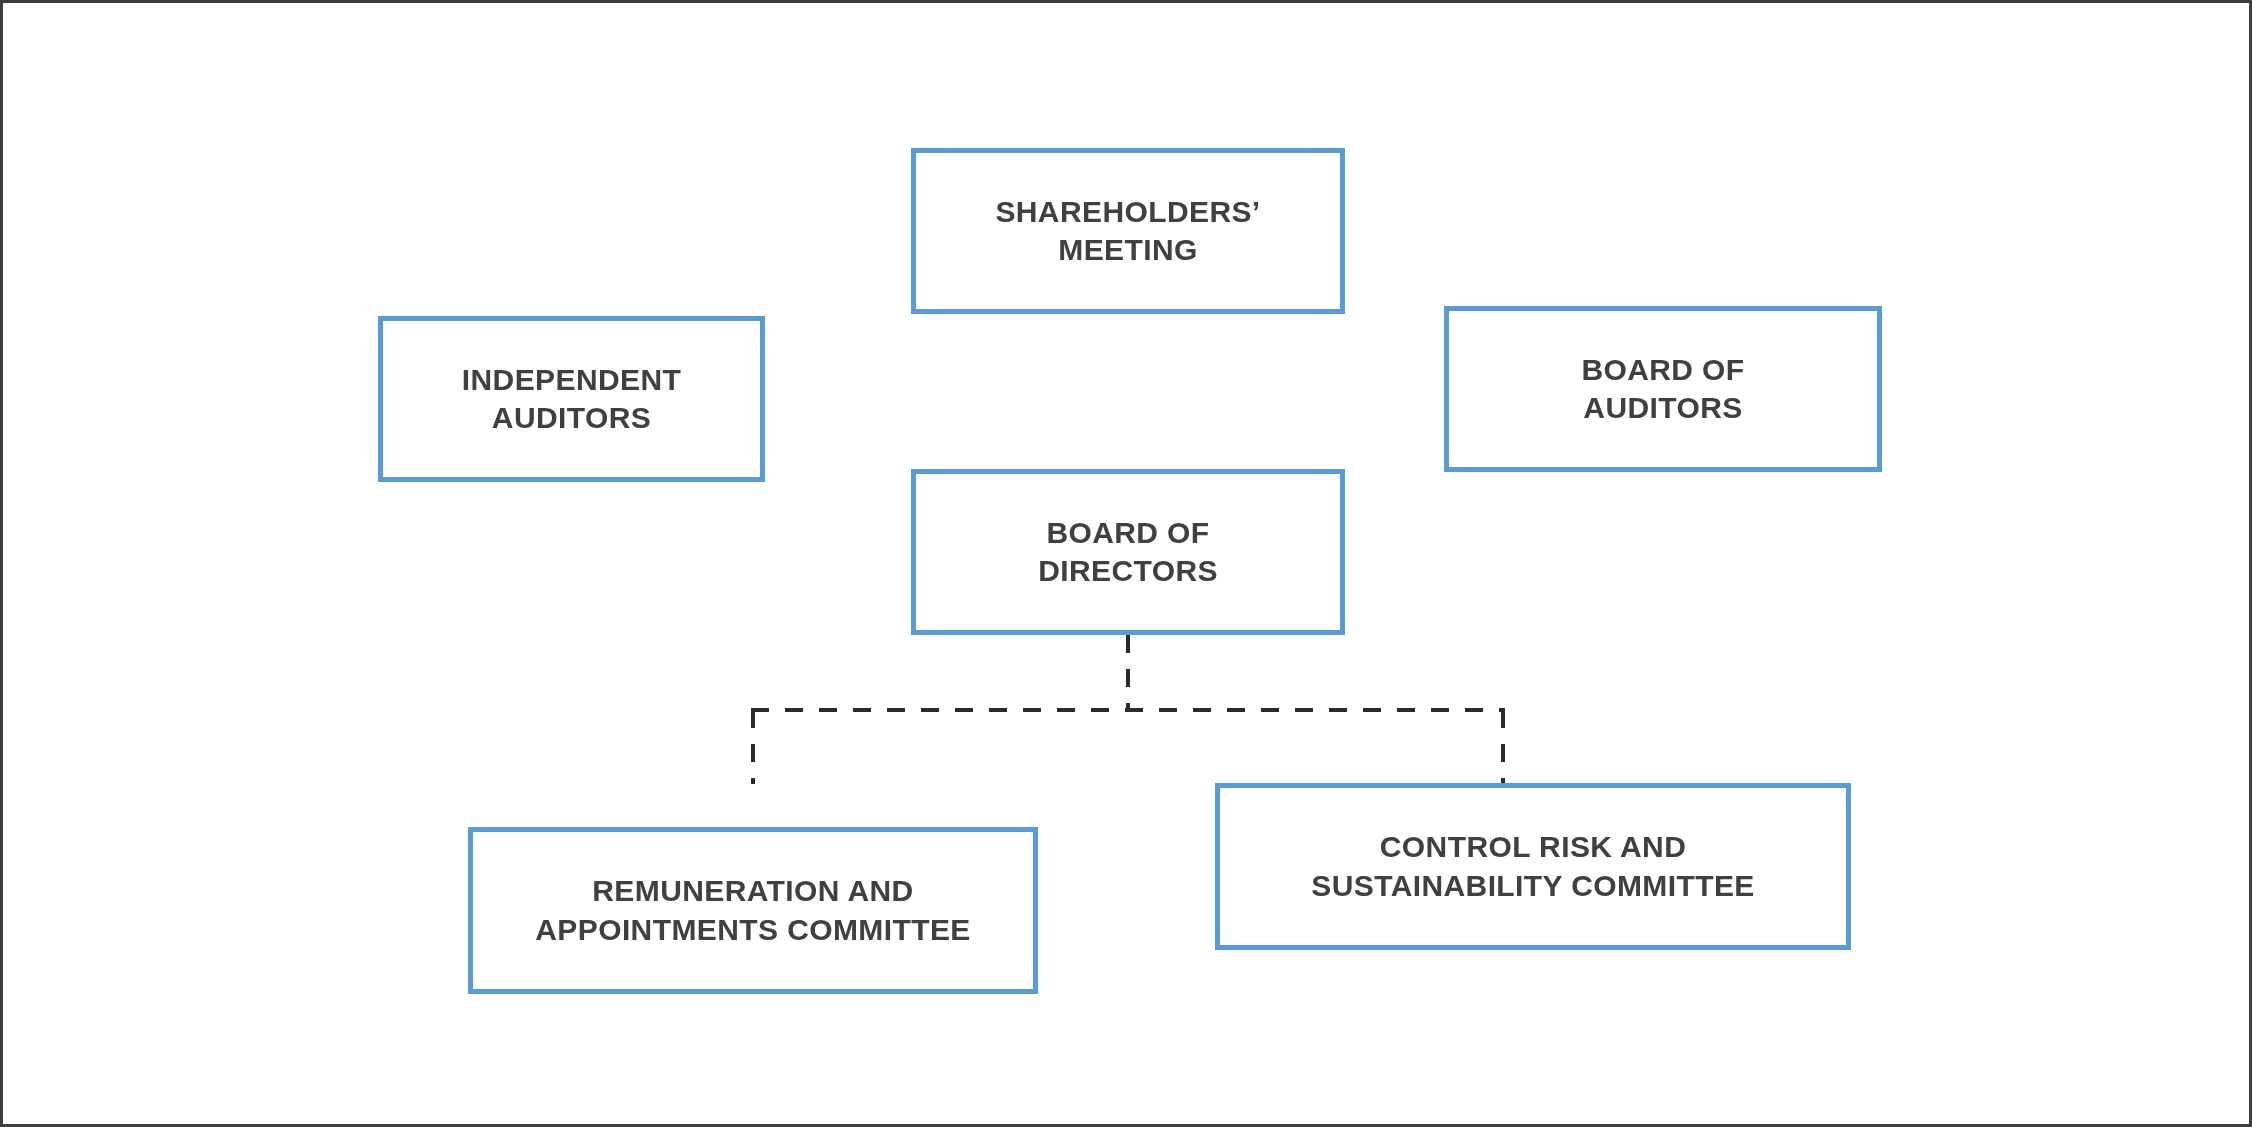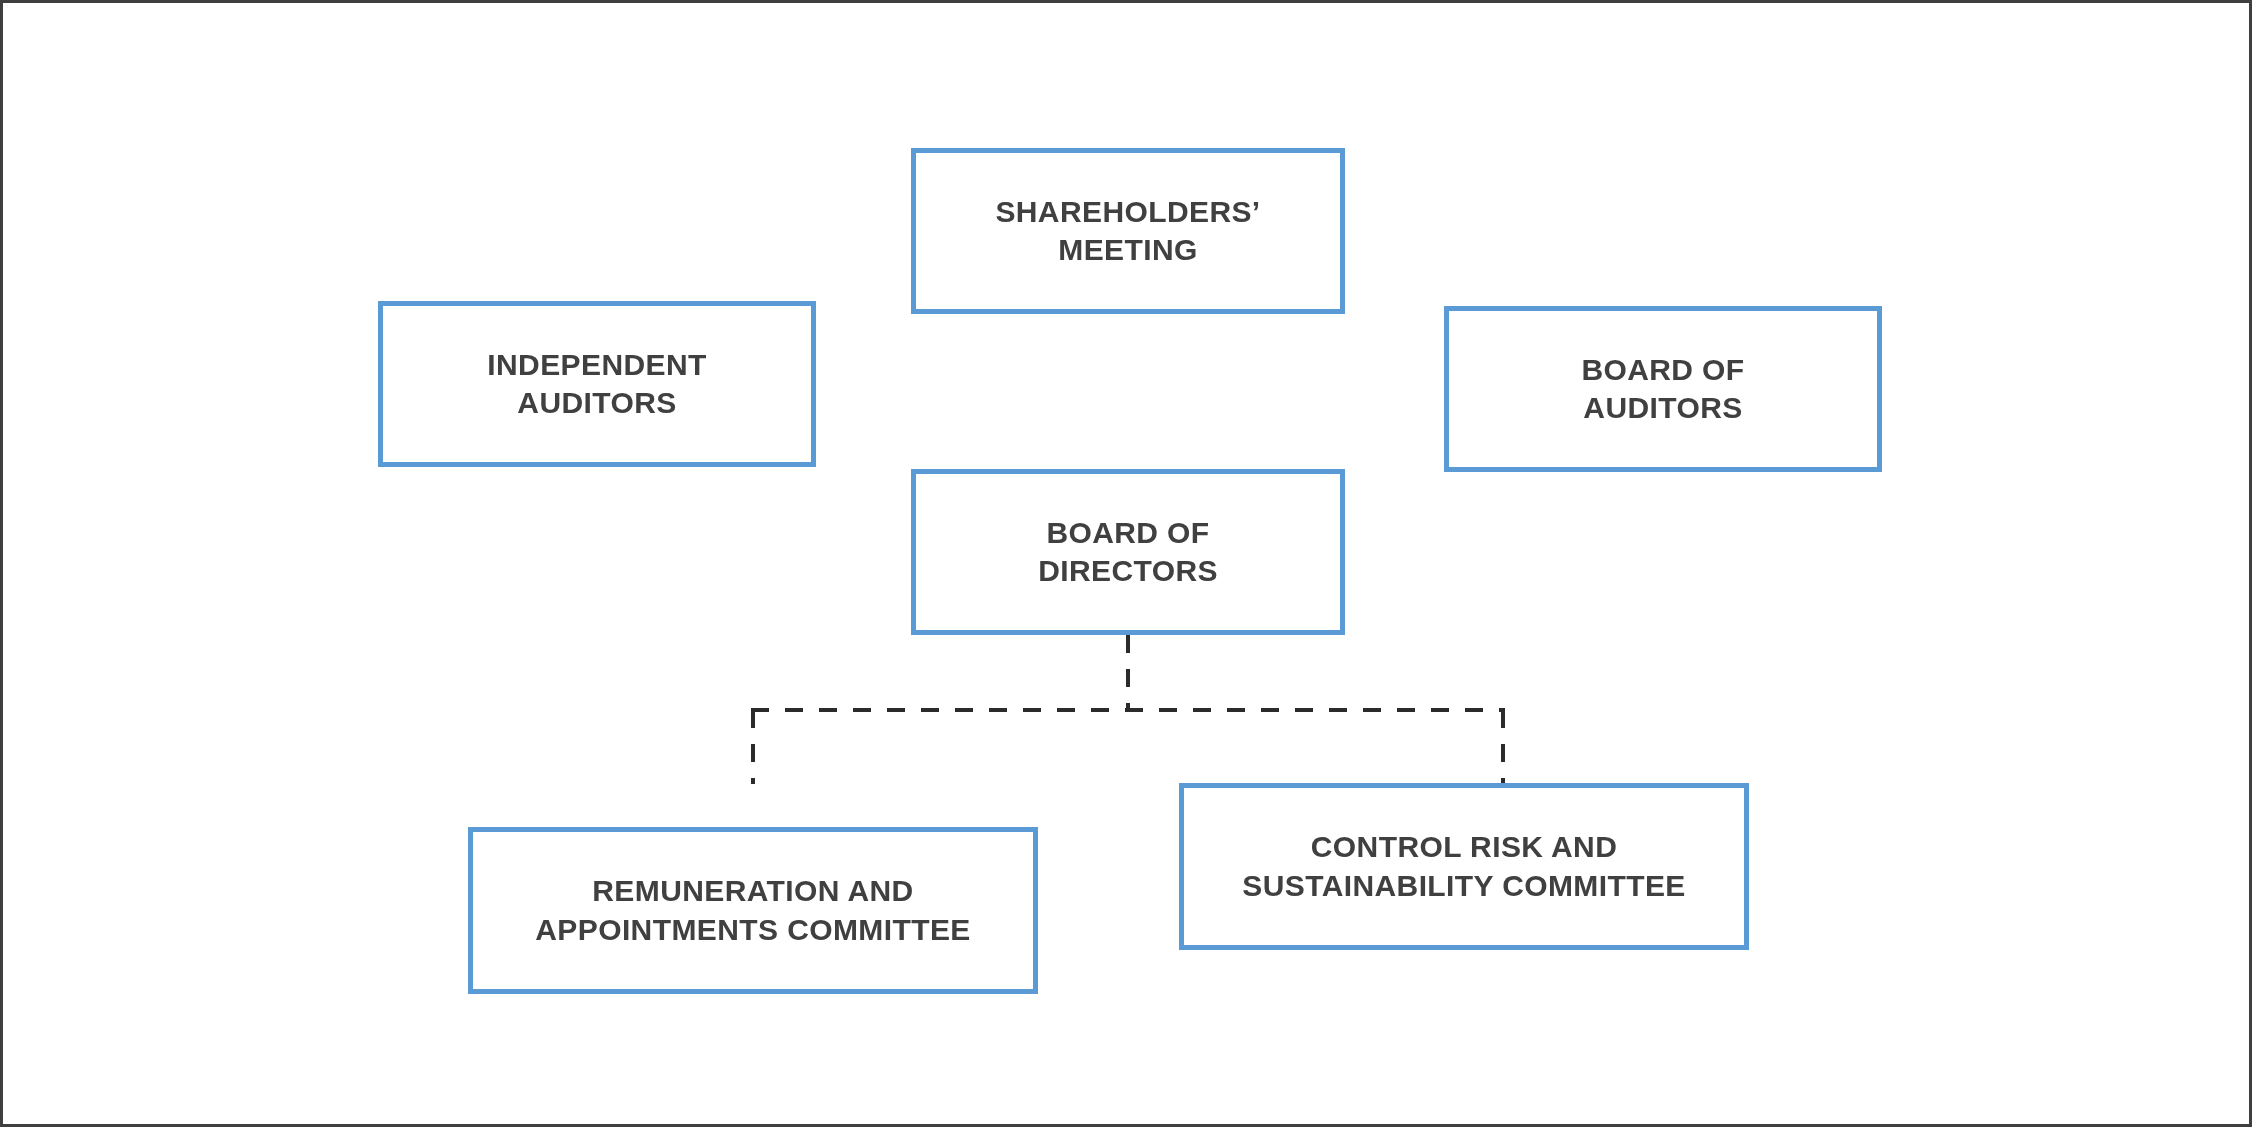--- a/index.html
+++ b/index.html
@@ -50,25 +50,25 @@
     letter-spacing: 0.4px;
     line-height: 1.28;
     color: #404040;
     text-transform: uppercase;
     white-space: pre-line;
     padding: 0 10px;
   }
 
   
   #box-shareholders-meeting { left: 908px;  top: 145px; width: 434px; height: 166px; }
-  #box-independent-auditors { left: 375px;  top: 298px; width: 438px; height: 166px; }
+  #box-independent-auditors { left: 375px;  top: 313px; width: 387px; height: 166px; }
   #box-board-of-auditors    { left: 1441px; top: 303px; width: 438px; height: 166px; }
   #box-board-of-directors   { left: 908px;  top: 466px; width: 434px; height: 166px; }
   #box-remuneration-committee { left: 465px;  top: 780px; width: 570px; height: 167px; margin-top: 44px; }
-  #box-control-risk-committee { left: 1176px; top: 780px; width: 570px; height: 167px; align-items: center; }
+  #box-control-risk-committee { left: 1212px; top: 780px; width: 636px; height: 167px; align-items: center; }
 </style>
 </head>
 <body>
 
 <div id="canvas">
 
   <svg id="connectors" viewBox="0 0 2252 1127" width="2252" height="1127" aria-hidden="true">
     <g stroke="#2b2b2b" stroke-width="4" fill="none" stroke-dasharray="18,16">
 
       <line x1="1125" y1="632" x2="1125" y2="709"></line>

